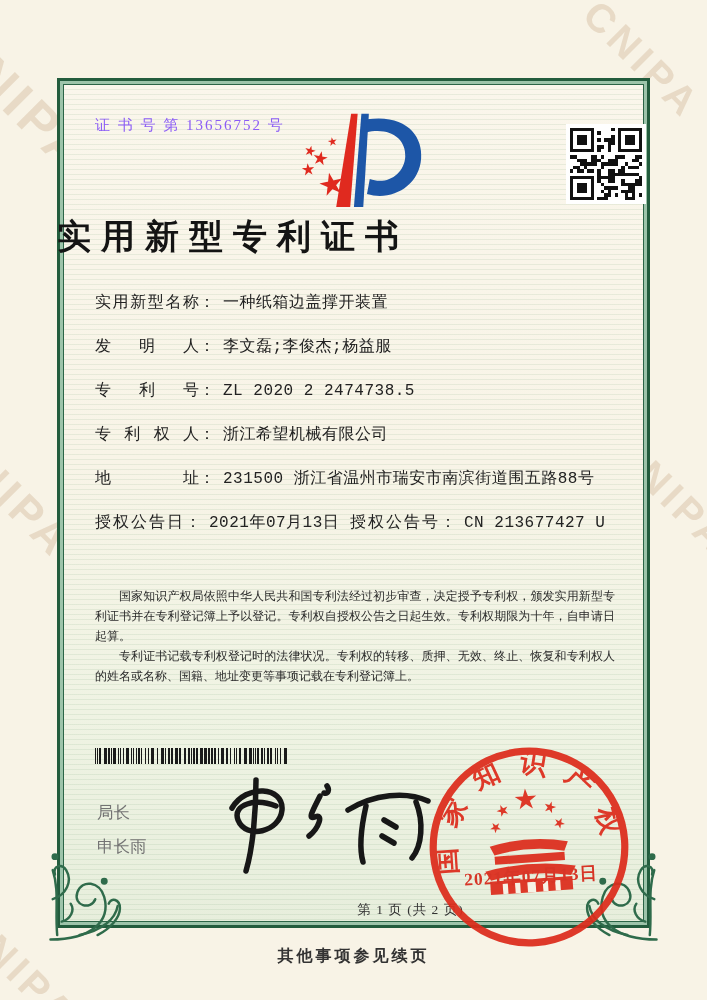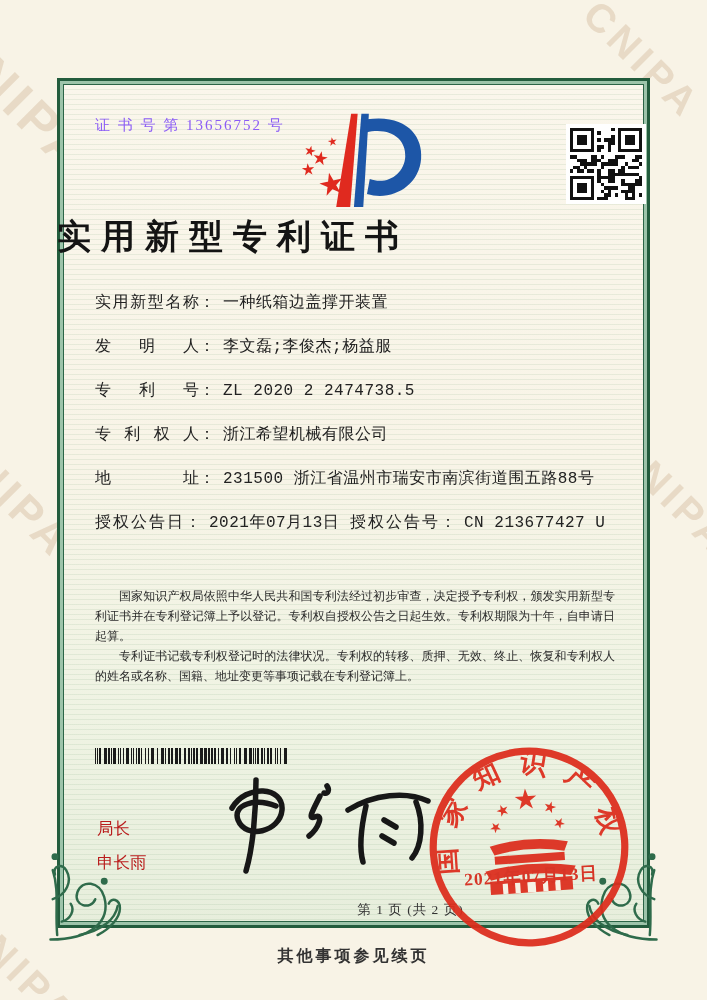--- a/index.html
+++ b/index.html
@@ -39,21 +39,21 @@
 
   .body-text{position:absolute;left:95px;top:586px;width:520px;z-index:5;
       font-size:12px;line-height:20px;text-align:justify;color:#2a2a2a;}
   .body-text p{margin:0;text-indent:2em;}
 
   .barcode{position:absolute;left:95px;top:748px;width:192px;height:16px;z-index:5;}
   .barcode svg{width:100%;height:100%;display:block;}
 
   .signoff{position:absolute;left:97px;top:795px;z-index:5;
       font-family:"Liberation Sans","DejaVu Sans",sans-serif;
-      font-size:16.5px;line-height:34px;color:#b91c1c;margin-top:16px;}
+      font-size:16.5px;line-height:34px;color:#737373;}
   .signature{position:absolute;left:190px;top:768px;width:250px;height:110px;z-index:6;}
 
   .seal{position:absolute;left:426px;top:744px;width:206px;height:206px;z-index:7;opacity:.93;}
 
   .page-num{position:absolute;left:57px;top:901px;width:707px;text-align:center;
       font-size:13.5px;letter-spacing:1px;color:#333;z-index:5;}
   .foot-note{position:absolute;left:0;top:946px;width:707px;text-align:center;
       font-size:16px;letter-spacing:3px;color:#333;z-index:5;font-weight:bold;}
 
   .corner{position:absolute;width:112px;height:112px;z-index:4;}

